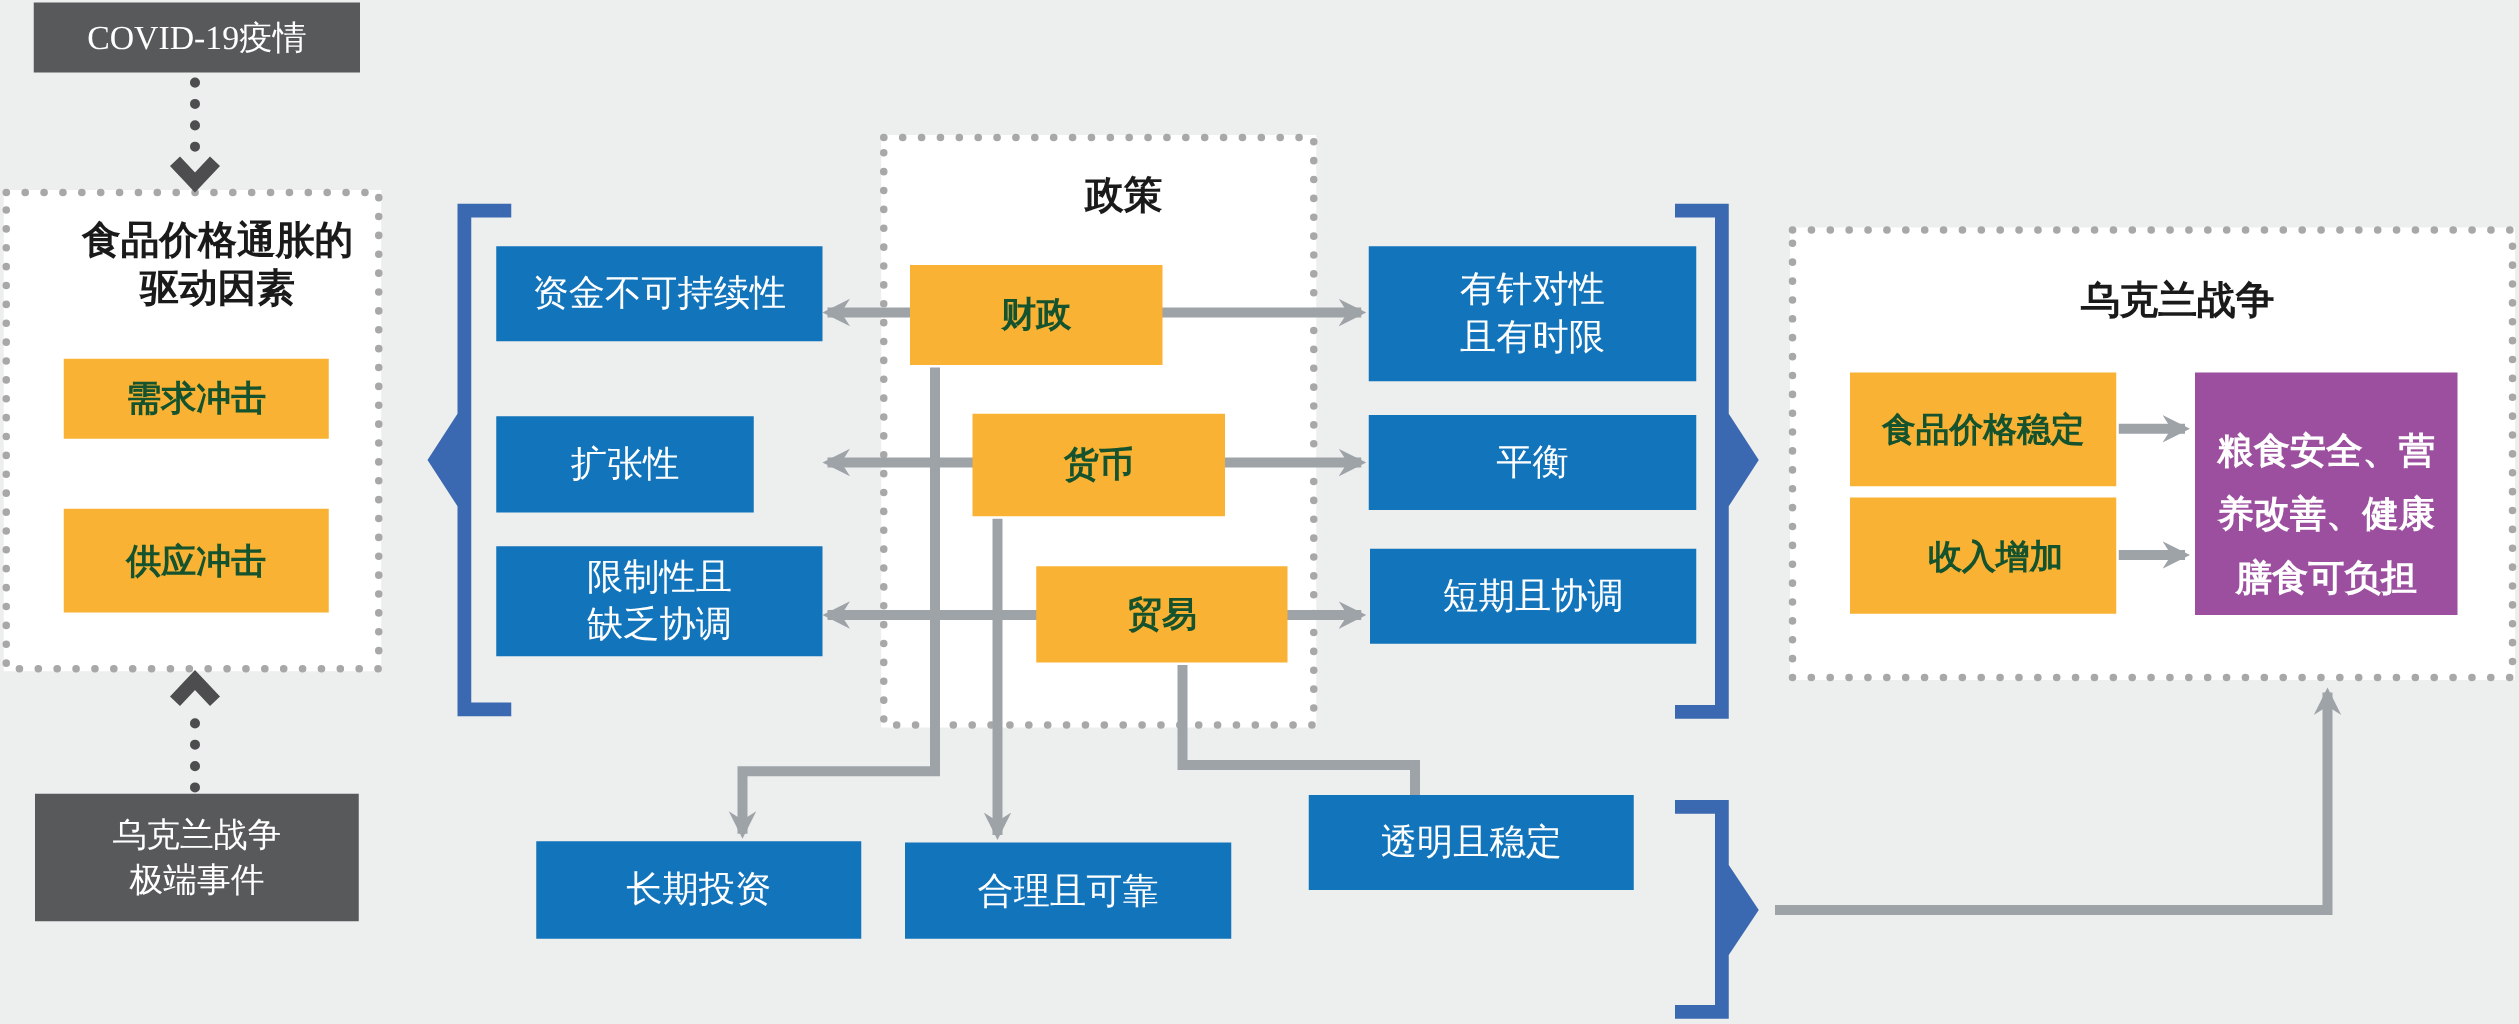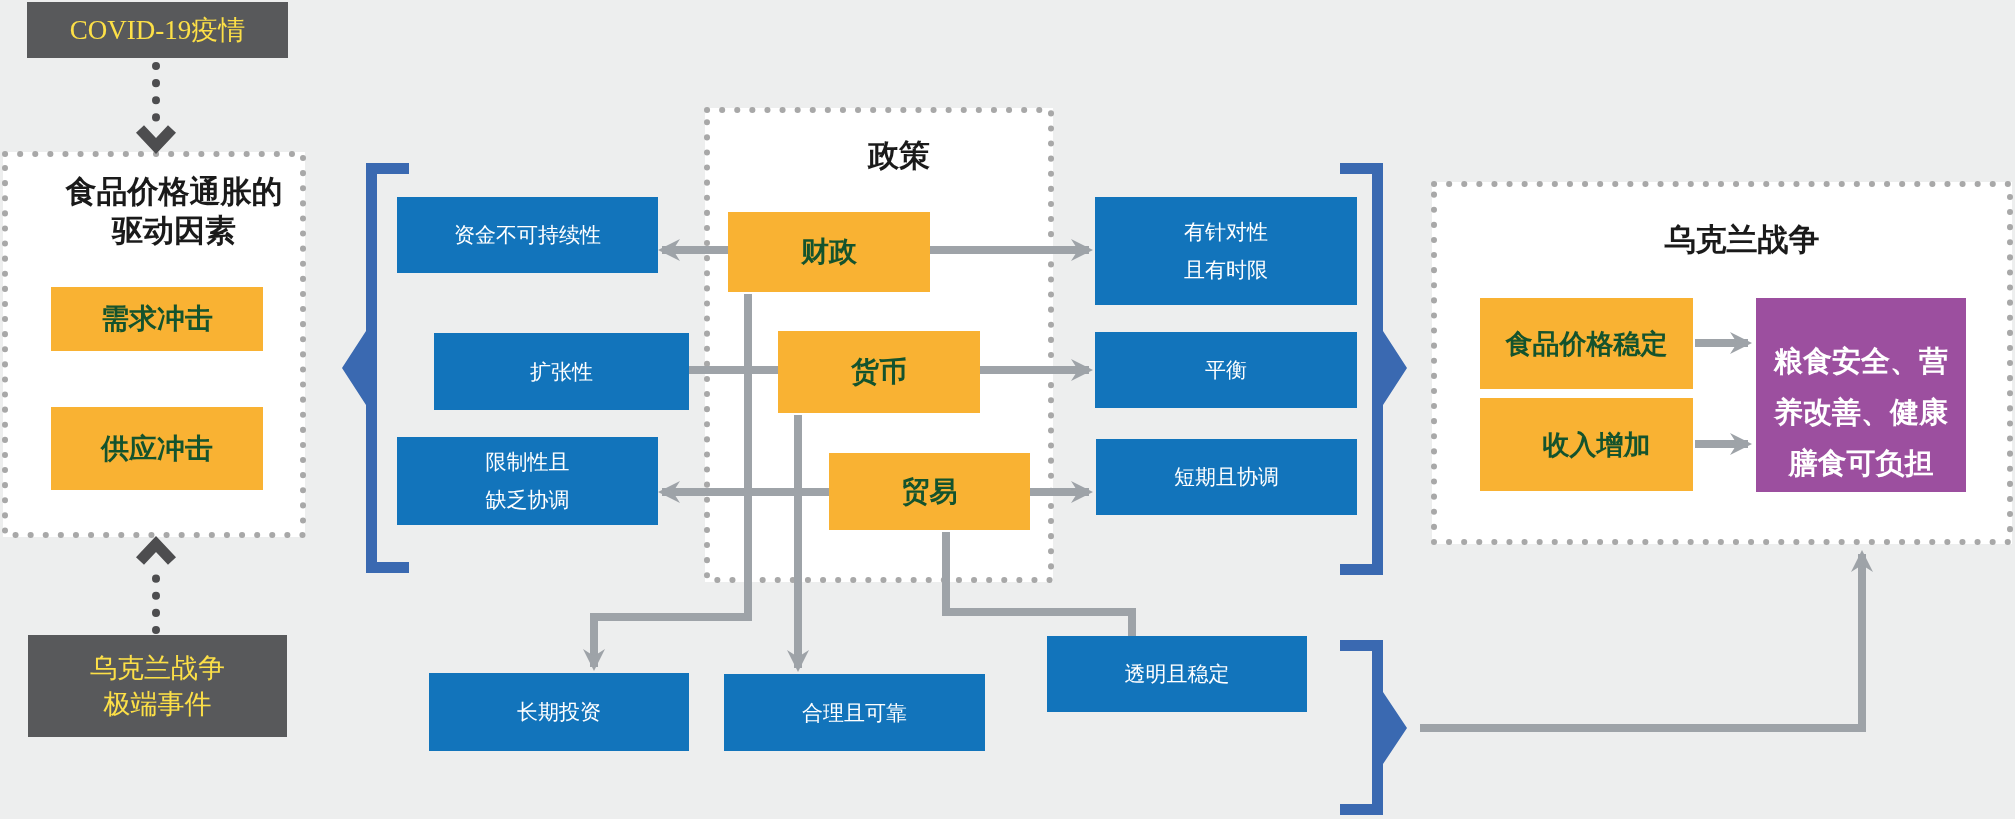--- a/index.html
+++ b/index.html
@@ -7,22 +7,22 @@
     position:relative;width:2015px;height:819px;overflow:hidden;
     background:#EDEEEE;font-family:"Liberation Sans",sans-serif;
   }
   .panel-bg{position:absolute;background:#FFFFFF;z-index:1;}
   .connector-layer{position:absolute;left:0;top:0;z-index:2;}
   .box{
     position:absolute;z-index:3;display:flex;align-items:center;justify-content:center;
     text-align:center;white-space:pre-line;box-sizing:border-box;
   }
   .yellow{background:#F9B233;color:#14532d;font-weight:bold;font-size:28px;line-height:38px;}
-  .blue{background:#1274BB;color:#FFFFFF;font-size:21px;line-height:38px;font-family:"Liberation Serif",serif;}
-  .dark{background:#58595B;color:#fde047;font-size:27px;line-height:36px;font-family:"Liberation Serif",serif;}
+  .blue{background:#1274BB;color:#FFFFFF;font-size:29px;line-height:38px;font-family:"Liberation Serif",serif;}
+  .dark{background:#58595B;color:#ffffff;font-size:27px;line-height:36px;font-family:"Liberation Serif",serif;}
   .purple{background:#9C4F9F;color:#FFFFFF;font-weight:bold;font-size:29px;line-height:51px;padding-top:34px;}
   .title{
     position:absolute;z-index:3;text-align:center;color:#1A1A1A;
     font-weight:bold;font-size:31px;line-height:39px;white-space:pre-line;padding-left:20px;
   }
 </style>
 </head>
 <body>
 
 <div class="canvas">
@@ -67,21 +67,21 @@
 
   <div class="box dark" style="left:27px;top:2px;width:261px;height:56px;">COVID-19疫情</div>
   <div class="title" style="left:3px;top:172px;width:302px;">食品价格通胀的
 驱动因素</div>
   <div class="box yellow" style="left:51px;top:287px;width:212px;height:64px;">需求冲击</div>
   <div class="box yellow" style="left:51px;top:407px;width:212px;height:83px;">供应冲击</div>
   <div class="box dark" style="left:28px;top:635px;width:259px;height:102px;">乌克兰战争
 极端事件</div>
 
   <div class="box blue" style="left:397px;top:197px;width:261px;height:76px;">资金不可持续性</div>
-  <div class="box blue" style="left:397px;top:333px;width:255px;height:77px;margin-left:37px;">扩张性</div>
+  <div class="box blue" style="left:397px;top:333px;width:206px;height:77px;">扩张性</div>
   <div class="box blue" style="left:397px;top:437px;width:261px;height:88px;">限制性且
 缺乏协调</div>
 
   <div class="title" style="left:705px;top:136px;width:348px;">政策</div>
   <div class="box yellow" style="left:728px;top:212px;width:202px;height:80px;">财政</div>
   <div class="box yellow" style="left:778px;top:331px;width:202px;height:82px;">货币</div>
   <div class="box yellow" style="left:829px;top:453px;width:201px;height:77px;">贸易</div>
 
   <div class="box blue" style="left:1095px;top:197px;width:262px;height:108px;">有针对性
 且有时限</div>

